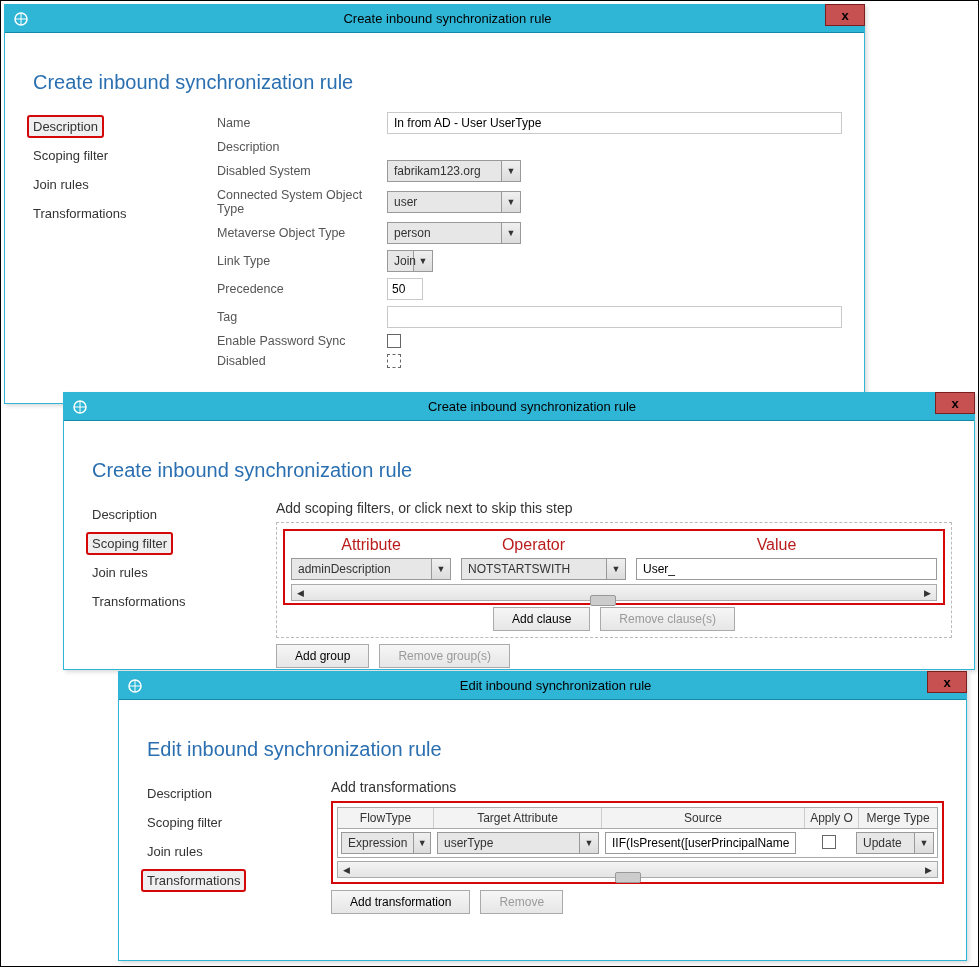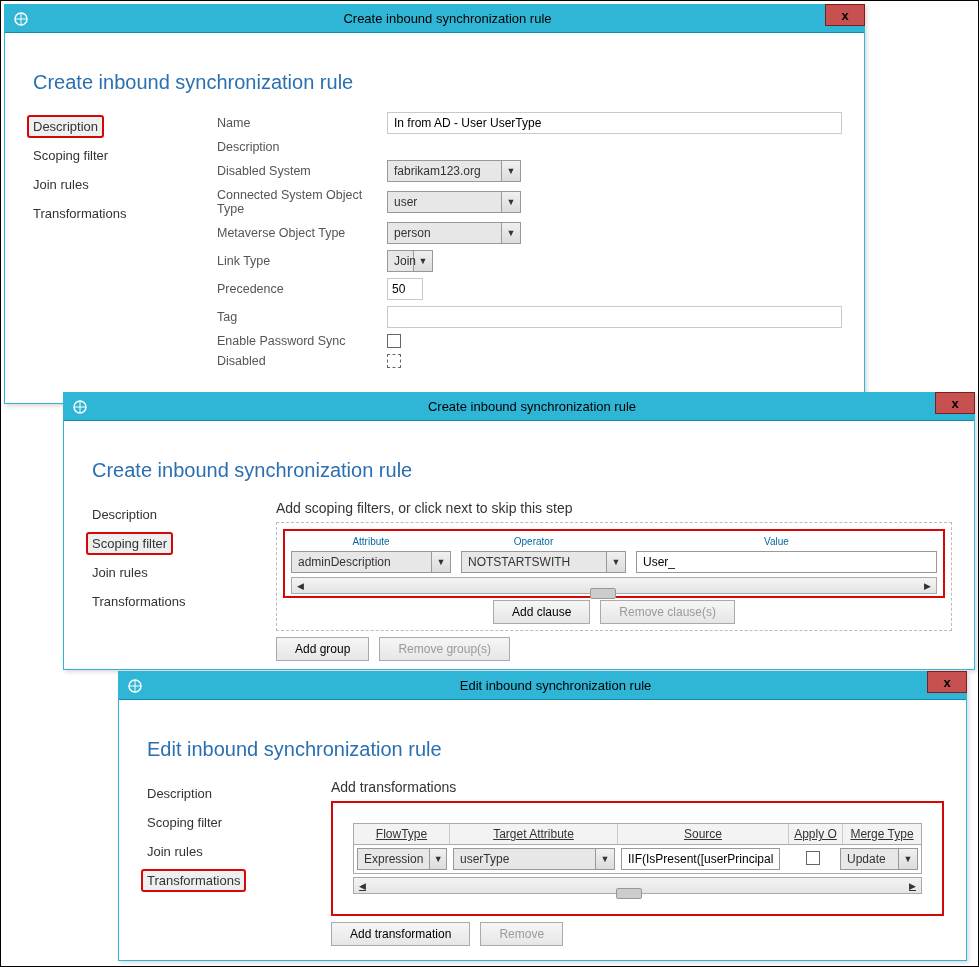--- a/index.html
+++ b/index.html
@@ -26,21 +26,21 @@
   .select .sval { padding:0 6px; background:#e7e7e7; border-right:1px solid #999; height:100%; display:flex; align-items:center;}
   .select .sarrow { width:18px; display:flex; align-items:center; justify-content:center; font-size:9px;}
   .select.w1 .sval{ width:114px;}
   .select.w0 .sval{ width:26px;text-align:center;}
   .checkbox { width:14px; height:14px; border:1px solid #666; display:inline-block;}
   .checkbox.dotted { border:1px dashed #666;}
   
   .scoping-instr { font-size:14px; margin-bottom:6px;}
   .dashed-box { border:1px dashed #bbb; padding:6px;}
   .red-box { border:2px solid #d40808; padding:5px 6px 2px 6px;}
-  .grid-head { display:flex; font-size:10px; color:#0369a1; text-align:center;}
+  .grid-head { display:flex; font-size:16px; color:#b91c1c; text-align:center;}
   .grid-body { display:flex; gap:10px; margin:4px 0;}
   .gcell1{ flex:0 0 160px;} .gcell2{ flex:0 0 165px;} .gcell3{ flex:1; }
   .txtin { height:22px; border:1px solid #999; background:#fff; padding:0 6px; font-size:12px; width:100%;}
   .select.wf .sval{ flex:1;}
   .select.wf { width:100%;}
   .hscroll { display:flex; align-items:center; border:1px solid #aaa; height:17px; background:linear-gradient(#f4f4f4,#e4e4e4); margin-top:3px;}
   .hscroll .sc-btn{ width:17px; height:100%; display:flex; align-items:center; justify-content:center; font-size:9px; cursor:pointer; border:0; background:linear-gradient(#f4f4f4,#e4e4e4);}
   .hscroll .sc-track{ flex:1; position:relative;}
   .hscroll .sc-thumb{ position:absolute; left:46%; top:2px; width:26px; height:11px; background:#ccc; border:1px solid #999; border-radius:2px;}
   .btn { height:24px; border:1px solid #aaa; background:linear-gradient(#f6f6f6,#e6e6e6); font-size:12px; padding:0 18px; cursor:pointer;}
@@ -210,21 +210,21 @@
     <div class="page-heading">Edit inbound synchronization rule</div>
     <div class="content-row">
       <div class="sidebar">
         <div class="side-item">Description</div><br>
         <div class="side-item">Scoping filter</div><br>
         <div class="side-item">Join rules</div><br>
         <div class="side-item active highlight">Transformations</div>
       </div>
       <div class="main">
         <div class="sect-heading">Add transformations</div>
-        <div class="red-box" style="padding:20px;text-decoration:underline;">
+        <div class="red-box" style="padding:4px;">
           <div class="tgrid-head">
             <div class="tcol0">FlowType</div>
             <div class="tcol1">Target Attribute</div>
             <div class="tcol2">Source</div>
             <div class="tcol3">Apply O</div>
             <div class="tcol4" style="border-right:none;">Merge Type</div>
           </div>
           <div class="tgrid-body">
             <div class="tcol0" style="padding-right:6px;"><span class="select wf">
                   <span class="sval">Expression</span>

